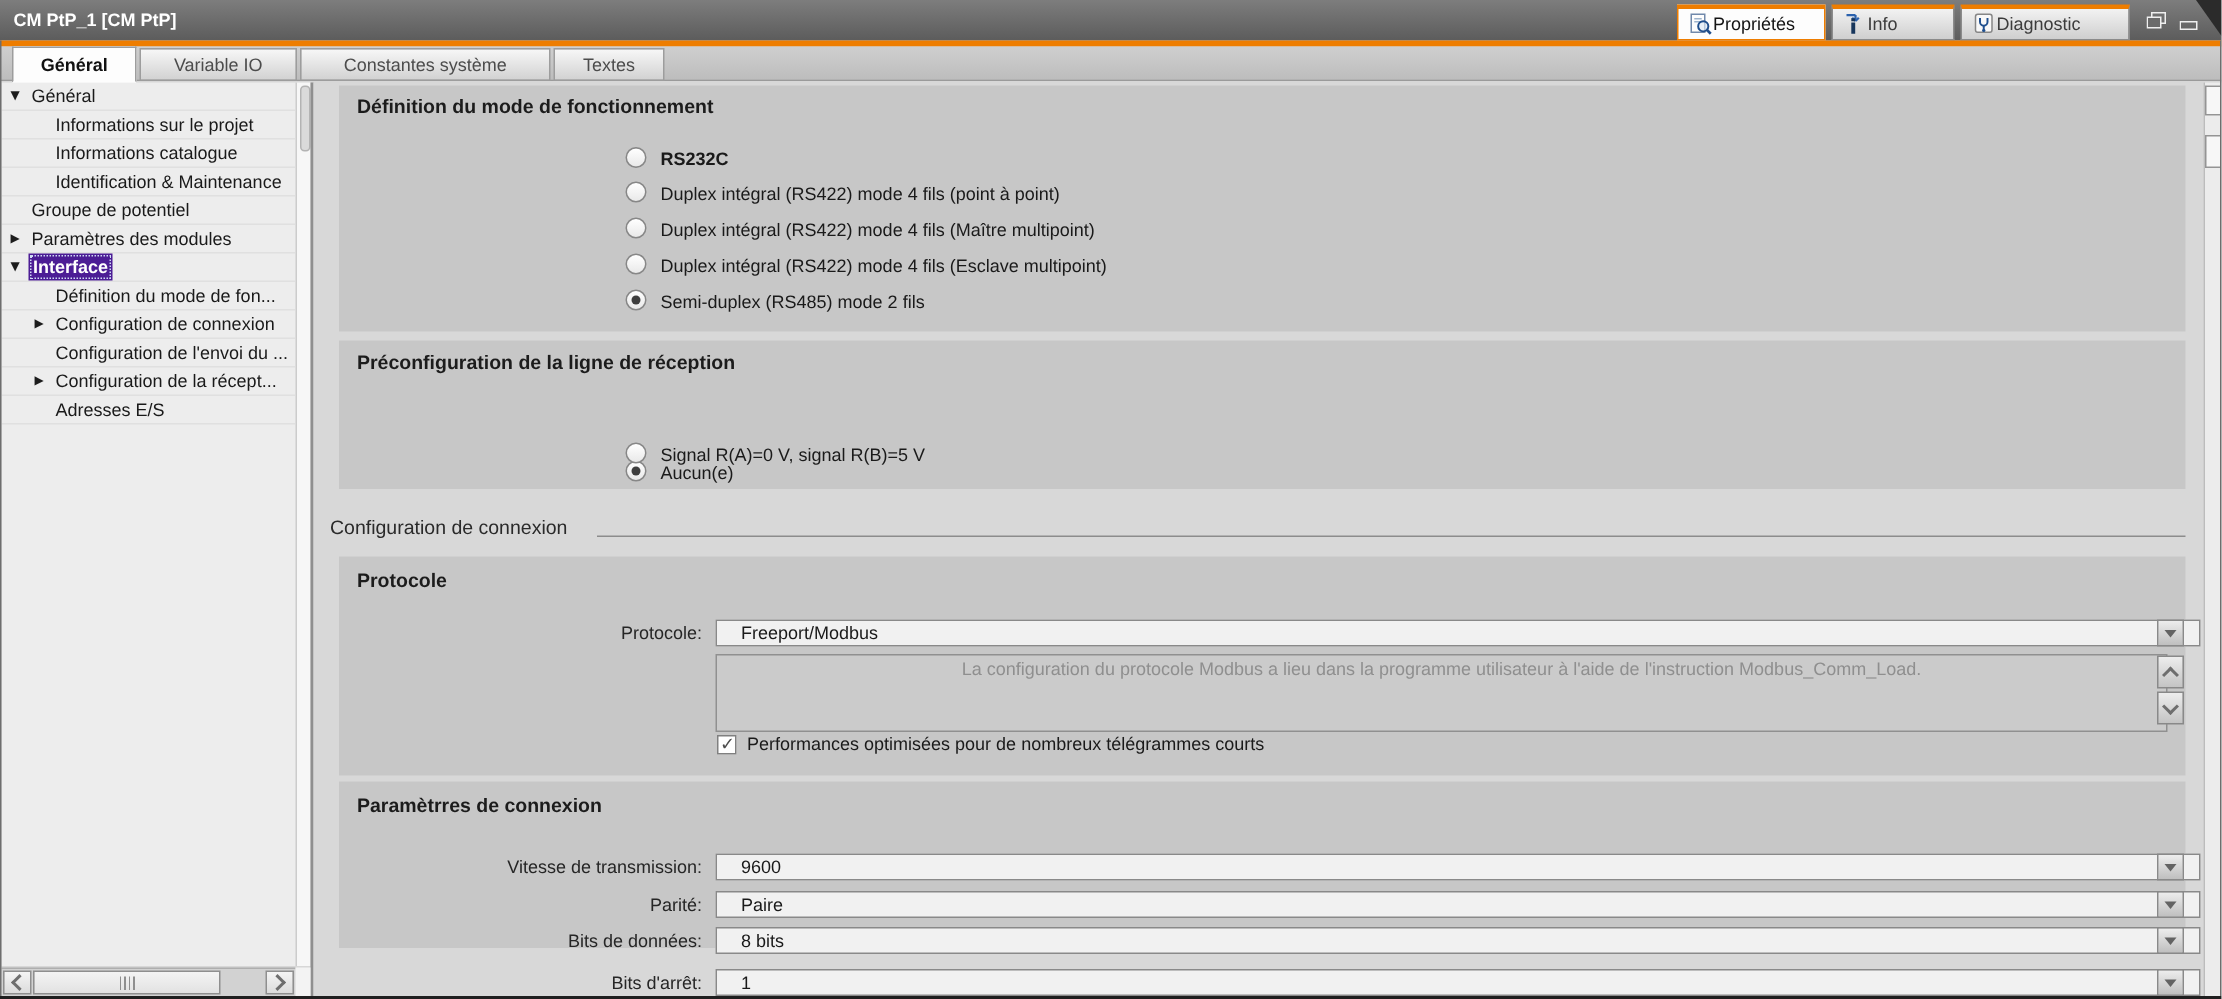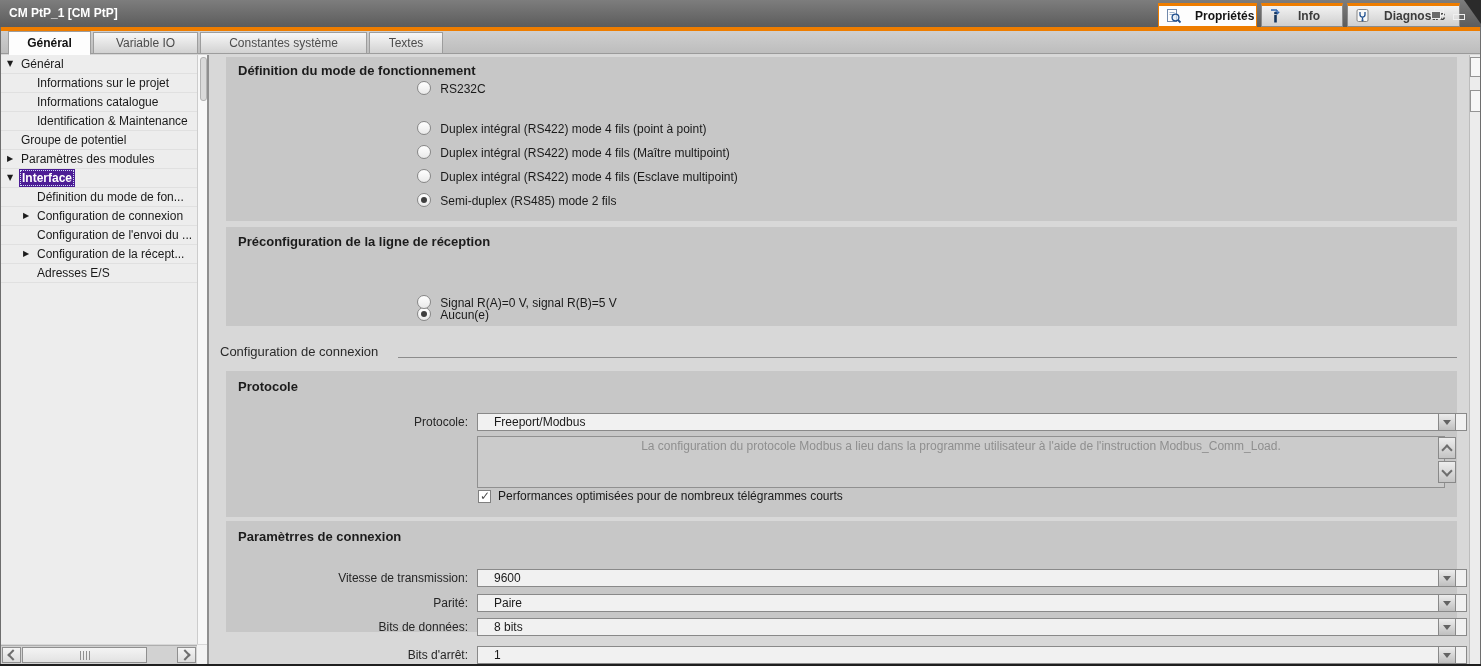--- a/index.html
+++ b/index.html
@@ -10,23 +10,23 @@
   }
   
   .titlebar{position:absolute;left:0;top:0;width:1481px;height:27px;
     background:linear-gradient(#7d7d7d,#5c5c5c);}
   .win-title{position:absolute;left:9px;top:0;line-height:27px;color:#fff;font-weight:bold;font-size:12px;}
   .orange-bar{position:absolute;left:0;top:27px;width:1481px;height:4px;background:#ee7d00;}
   .corner-tri{position:absolute;right:0;top:0;width:0;height:0;
     border-bottom:24px solid transparent;border-right:17px solid #2b2b2b;}
   .winctl{position:absolute;top:7px;width:15px;height:14px;display:flex;align-items:center;justify-content:center;}
   
-  .itab{position:absolute;top:3px;height:24px;box-sizing:border-box;display:flex;align-items:center;gap:13px;
+  .itab{position:absolute;top:3px;height:24px;box-sizing:border-box;display:flex;align-items:center;gap:0;
     padding:0 7px;border:1px solid #8b8b8b;border-top:3px solid #ee7d00;
-    background:linear-gradient(#f2f2f2,#cfcfcf);color:#3c3c3c;font-weight:bold;margin-left:40px;}
+    background:linear-gradient(#f2f2f2,#cfcfcf);color:#3c3c3c;font-weight:normal;}
   .itab.active{background:#fdfdfd;border:1px solid #ee7d00;border-top:3px solid #ee7d00;color:#141414;}
   .itab .ic{width:16px;height:16px;flex:0 0 auto;}
   
   .tabstrip{position:absolute;left:0;top:31px;width:1481px;height:23px;
     background:linear-gradient(#cfcfcf,#bdbdbd);border-bottom:1px solid #9a9a9a;box-sizing:border-box;}
   .ctab{position:absolute;top:32px;height:22px;box-sizing:border-box;text-align:center;line-height:20px;
     border:1px solid #9d9d9d;background:linear-gradient(#f7f7f7,#d2d2d2);color:#4c4c4c;}
   .ctab.active{top:31px;height:24px;background:#fdfdfd;border-bottom:1px solid #fdfdfd;
     font-weight:bold;color:#111;line-height:22px;z-index:2;}
   
@@ -221,21 +221,21 @@
     <div class="hbtn" style="left:176px;">
         <i class="chev chev-right"></i>
       </div>
   </div>
   <div class="corner-piece"></div>
 
   <div class="main-bg"></div>
 
   <div class="panel" style="top:57px;height:164px;">
     <div class="sec-h" style="top:6px;">Définition du mode de fonctionnement</div>
-    <div class="radio-row" style="top:24px;">
+    <div class="radio-row" style="top:41px;font-weight:bold;">
       <span class="radio"></span>
       <span class="rlabel">RS232C</span>
     </div>
     <div class="radio-row" style="top:64px;">
       <span class="radio"></span>
       <span class="rlabel">Duplex intégral (RS422) mode 4 fils (point à point)</span>
     </div>
     <div class="radio-row" style="top:88px;">
       <span class="radio"></span>
       <span class="rlabel">Duplex intégral (RS422) mode 4 fils (Maître multipoint)</span>

